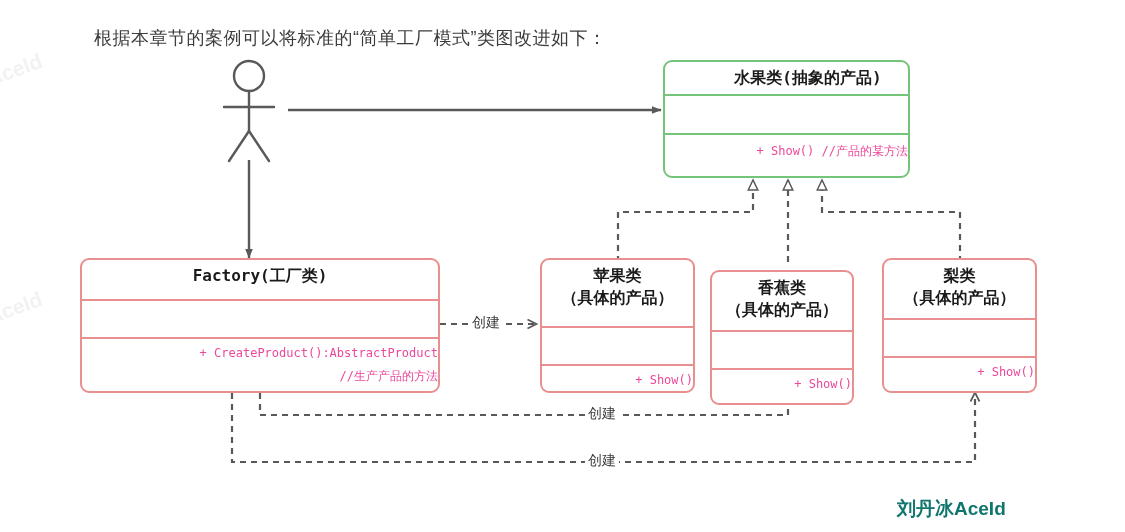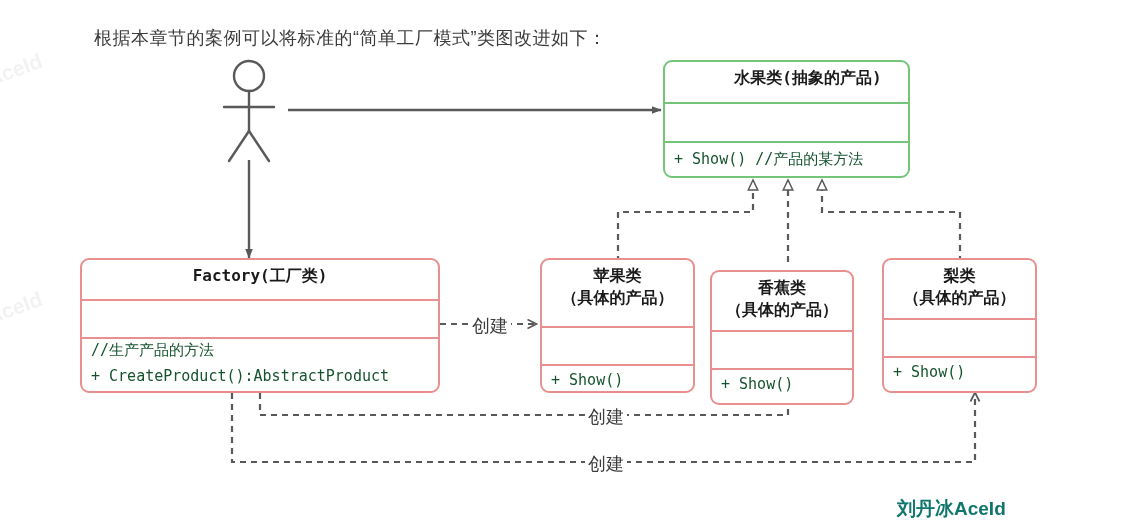--- a/index.html
+++ b/index.html
@@ -83,32 +83,33 @@
     font-weight: bold;
     font-size: 16px;
     color: #1a1a1a;
     line-height: 22px;
     padding-top: 5px;
     font-family: "DejaVu Sans Mono", "Liberation Mono", monospace;
   }
   .uml-title .sub { display: block; }
 
   .uml-member {
-    font-size: 15px;
-    color: #14532d;
+    font-size: 12px;
+    color: #ec4899;
     line-height: 23px;
     padding: 5px 0 0 9px;
     font-family: "DejaVu Sans Mono", "Liberation Mono", monospace;
     white-space: nowrap;
+    text-align: right;
   }
 
   
   .edge-label {
     position: absolute;
-    font-size: 18px;
+    font-size: 14px;
     color: #3c3c3c;
     background: #ffffff;
     padding: 0 3px;
     white-space: nowrap;
     z-index: 6;
   }
 </style>
 </head>
 <body>
 
@@ -150,33 +151,33 @@
   <path d="M232,393 L232,462 L975,462 L975,393" fill="none" stroke="#595959" stroke-width="2.2" stroke-dasharray="6,5" marker-end="url(#openArrow)"></path>
 </svg>
 
 <div class="caption">根据本章节的案例可以将标准的“简单工厂模式”类图改进如下：</div>
 
 <div class="wm-faint w1">AceId</div>
 <div class="wm-faint w2">AceId</div>
 <div class="wm-green">刘丹冰AceId</div>
 
 <div class="uml-class green" style="left:663px; top:60px; width:247px; height:118px;">
-  <div class="uml-sec uml-title" style="height:40px;padding-left:43px;">水果类(抽象的产品)</div>
+  <div class="uml-sec uml-title" style="height:32px;padding-left:43px;">水果类(抽象的产品)</div>
   <div class="uml-sec" style="height:39px;"></div>
   <div class="uml-sec" style="height:39px;">
     <div class="uml-member greenish">+ Show()  //产品的某方法</div>
   </div>
 </div>
 
 <div class="uml-class" style="left:80px; top:258px; width:360px; height:135px;">
   <div class="uml-sec uml-title" style="height:39px;">Factory(工厂类)</div>
   <div class="uml-sec" style="height:38px;"></div>
   <div class="uml-sec" style="height:54px;">
+    <div class="uml-member" style="padding-top:3px;">+ CreateProduct():AbstractProduct</div>
     <div class="uml-member cmt" style="padding-top:0;">//生产产品的方法</div>
-    <div class="uml-member" style="padding-top:3px;">+ CreateProduct():AbstractProduct</div>
   </div>
 </div>
 
 <div class="uml-class" style="left:540px; top:258px; width:155px; height:135px;">
   <div class="uml-sec uml-title" style="height:66px;">
     <span>苹果类</span>
     <span class="sub">（具体的产品）</span>
   </div>
   <div class="uml-sec" style="height:38px;"></div>
   <div class="uml-sec" style="height:35px;">

